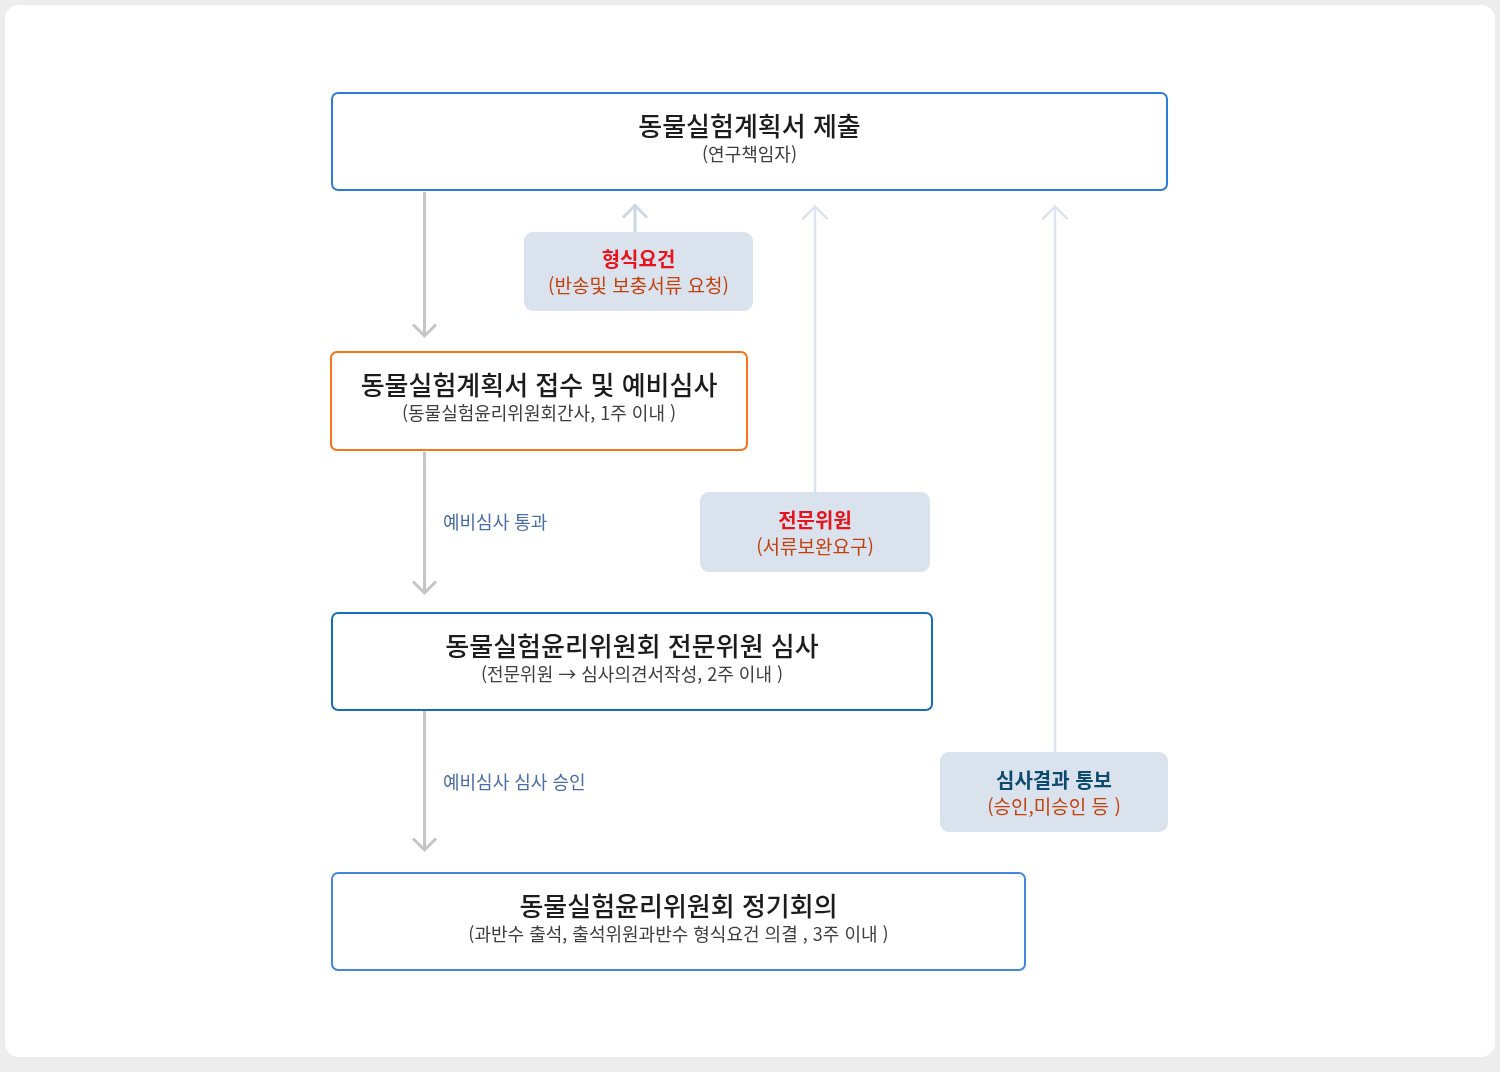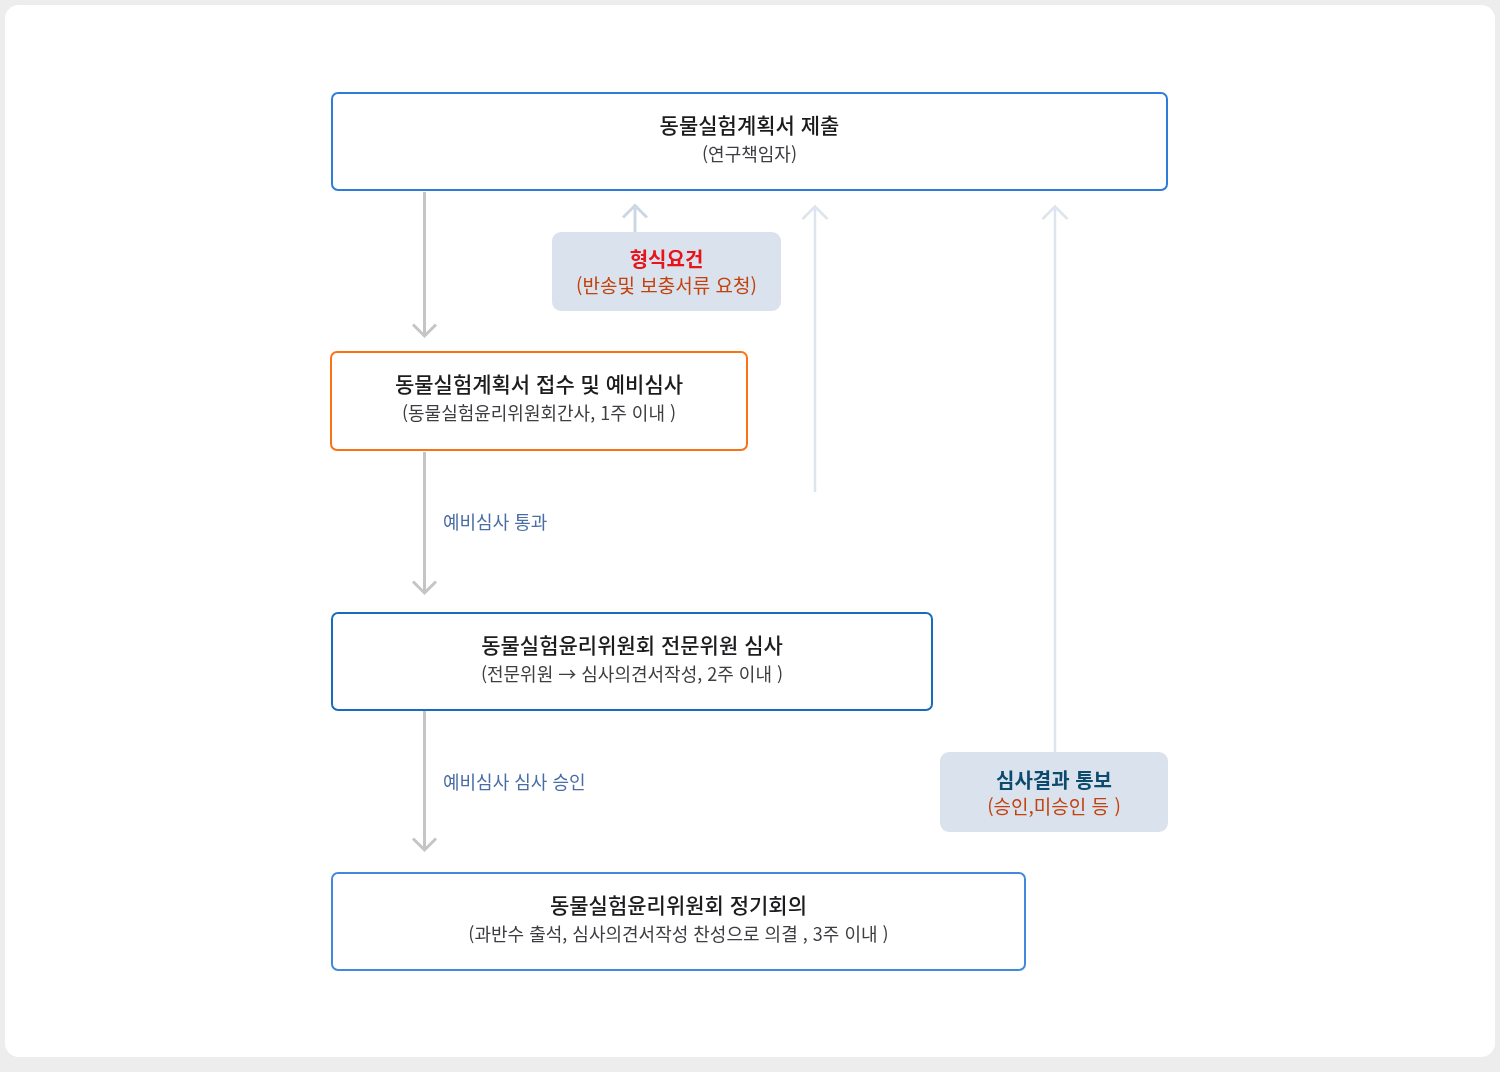--- a/index.html
+++ b/index.html
@@ -33,21 +33,21 @@
     border-radius: 7px;
     padding-bottom: 8px;
     display: flex;
     flex-direction: column;
     justify-content: center;
     align-items: center;
     text-align: center;
     box-sizing: border-box;
   }
   .flow-box .box-title {
-    font-size: 21px;
+    font-size: 26px;
     font-weight: 500;
     color: #1c1c1e;
     line-height: 31px;
   }
   .flow-box .box-subtitle {
     font-size: 18px;
     font-weight: 400;
     color: #3e3e42;
     line-height: 27px;
   }
@@ -71,21 +71,21 @@
     font-size: 20px;
     font-weight: 700;
     line-height: 27px;
   }
   .note-box .note-subtitle {
     font-size: 19px;
     font-weight: 400;
     color: #c2410c;
     line-height: 26px;
   }
-  #note-formal { left: 552px; top: 232px; width: 229px; height: 79px; }
+  #note-formal { left: 524px; top: 232px; width: 229px; height: 79px; }
   #note-expert { left: 700px; top: 492px; width: 230px; height: 80px; }
   #note-result { left: 940px; top: 752px; width: 228px; height: 80px; }
   #note-formal .note-title, #note-expert .note-title { color: #e8131b; }
   #note-result .note-title { color: #0c4a6e; }
 
   .edge-label {
     position: absolute;
     font-size: 18px;
     font-weight: 400;
     color: #4a6da6;
@@ -135,28 +135,32 @@
     <div class="box-subtitle">(동물실험윤리위원회간사, 1주 이내 )</div>
   </div>
 
   <div class="flow-box" id="box-expert">
     <div class="box-title">동물실험윤리위원회 전문위원 심사</div>
     <div class="box-subtitle">(전문위원 → 심사의견서작성, 2주 이내 )</div>
   </div>
 
   <div class="flow-box" id="box-meeting">
     <div class="box-title">동물실험윤리위원회 정기회의</div>
-    <div class="box-subtitle">(과반수 출석, 심사의견서작성 찬성으로 의결 , 3주 이내 )</div>
+    <div class="box-subtitle">(과반수 출석, 출석위원과반수 형식요건 의결 , 3주 이내 )</div>
   </div>
 
   <div class="note-box" id="note-formal">
     <div class="note-title">형식요건</div>
     <div class="note-subtitle">(반송및 보충서류 요청)</div>
   </div>
 
+  <div class="note-box" id="note-expert">
+    <div class="note-title">전문위원</div>
+    <div class="note-subtitle">(서류보완요구)</div>
+  </div>
 
   <div class="note-box" id="note-result">
     <div class="note-title">심사결과 통보</div>
     <div class="note-subtitle">(승인,미승인 등  )</div>
   </div>
 
   <div class="edge-label" id="label-pass">예비심사 통과</div>
   <div class="edge-label" id="label-approve">예비심사 심사 승인</div>
 </div>
 

